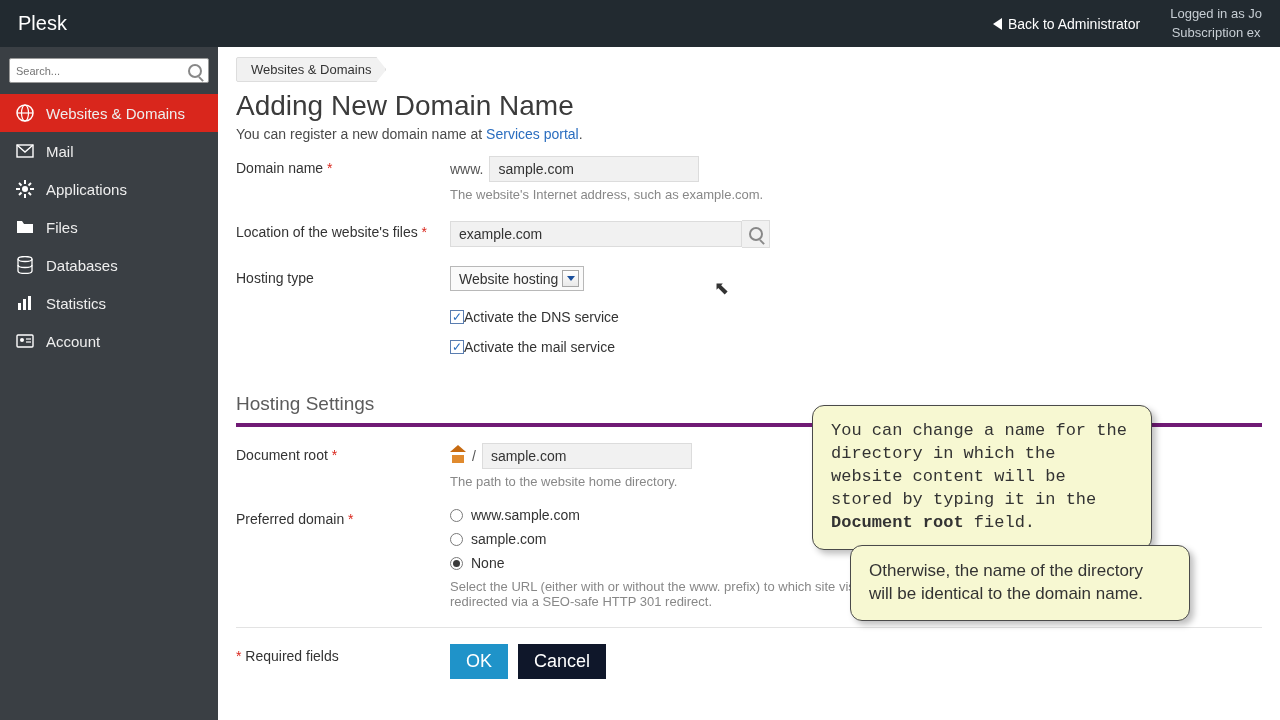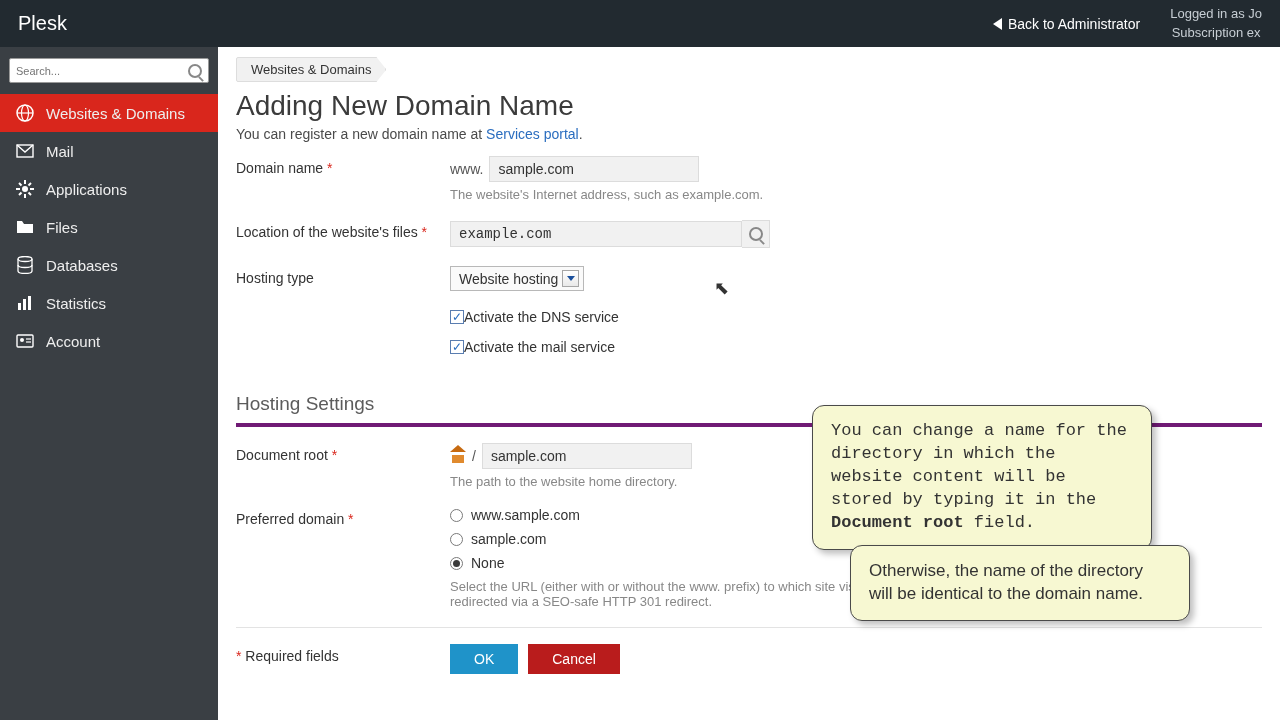--- a/index.html
+++ b/index.html
@@ -32,21 +32,21 @@
 .row { display:flex; align-items:flex-start; margin-bottom: 18px; }
 .lbl { width: 214px; color:#333; padding-top:4px; }
 .req { color:#d9261c; }
 .field-col { flex:1; }
 .text-input { background:#f1f1f1; border:1px solid #dcdcdc; padding:4px 8px; font-size:14px; min-height:26px; display:flex; align-items:center; }
 .dom-wrap { display:flex; align-items:center; gap:6px; }
 .dom-prefix { color:#555; }
 .dom-input { width: 210px; }
 .hint { color:#888; font-size:13px; margin-top:5px; }
 .loc-wrap { display:flex; align-items:center; width:320px; }
-.loc-input { flex:1;font-family:Liberation Mono, monospace; }
+.loc-input { flex:1; }
 .loc-search { width:28px; height:28px; background:#f1f1f1; border:1px solid #dcdcdc; border-left:none; display:flex; align-items:center; justify-content:center; cursor:pointer;}
 .select-mock { display:inline-flex; align-items:center; border:1px solid #b8b8b8; background:#fafafa; padding:3px 4px 3px 8px; font-size:14px; cursor:pointer;}
 .select-caret { width:17px; height:17px; border:1px solid #a6a6a6; margin-left:4px; display:flex; align-items:center; justify-content:center; background:linear-gradient(#fff,#e9e9e9);}
 .select-caret::after{content:'';border-left:4px solid transparent;border-right:4px solid transparent;border-top:5px solid #1a4f9c;}
 .chk-row { display:flex; align-items:center; margin-bottom:14px; }
 .chk { width:14px; height:14px; border:1px solid #5a7db0; display:inline-flex; align-items:center; justify-content:center; background:#fff;}
 .chk::after{content:'✓'; font-size:12px; color:#2a6dbf; line-height:1;}
 .section-title { font-size:19px; color:#5b5b5b; font-weight:400; border-bottom:4px solid #701a75; padding:6px 0 8px; margin: 8px 0 16px; }
 .doc-wrap { display:flex; align-items:center; gap:6px; }
 .house-ico { width:16px; height:14px; position:relative;}
@@ -55,23 +55,23 @@
 .slash { color:#555; }
 .doc-input { width: 210px; }
 .radio-row { display:flex; align-items:center; gap:8px; margin-bottom:8px; }
 .radio { width:13px; height:13px; border:1px solid #7a7a7a; border-radius:50%; display:inline-flex; align-items:center; justify-content:center;}
 .radio.sel::after{content:'';width:7px;height:7px;border-radius:50%;background:#3b3b3b;}
 .pref-hint { color:#888; font-size:13px; margin-top:6px; max-width:520px; }
 .divider { border-top:1px solid #e3e3e3; margin: 12px 0 16px; }
 .req-note { color:#d9261c; }
 .req-text { color:#333; }
 .btn-row { display:flex; gap:10px; }
-.btn { padding: 7px 24px; font-size:14px; cursor:pointer; border:none; }
+.btn { padding: 7px 16px; font-size:18px; cursor:pointer; border:none; }
 .btn-primary { background:#1f93c9; color:#fff; }
-.btn-secondary { background:#b91c1c; color:#fff; }
+.btn-secondary { background:#0f172a; color:#fff; }
 .cursor { position:absolute; left: 478px; top: 11px; font-size:18px; pointer-events:none; }
 .callout { position:absolute; background:#f7f8d2; border:1px solid #4a4a4a; border-radius:12px; padding:14px 18px; font-size:17px; line-height:1.35; box-shadow: 4px 4px 6px rgba(0,0,0,0.25); max-width:340px; font-family: Verdana, Arial, sans-serif;}
 .callout b{font-weight:700;}
 .c1 { left: 812px; top: 405px; font-family: Liberation Mono, monospace; }
 .c2 { left: 850px; top: 545px; }
 svg { display:block; }
 </style>
 </head>
 <body>
 

